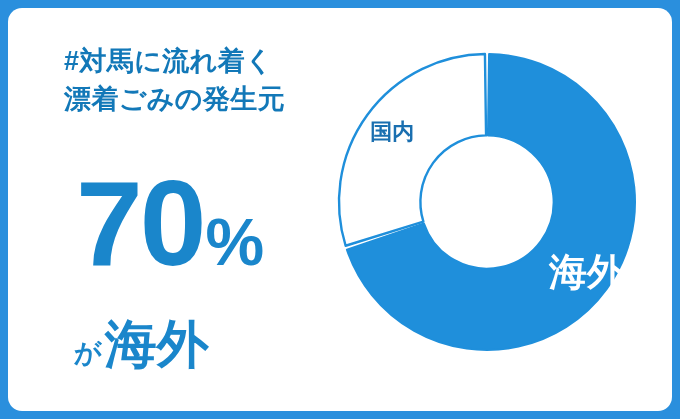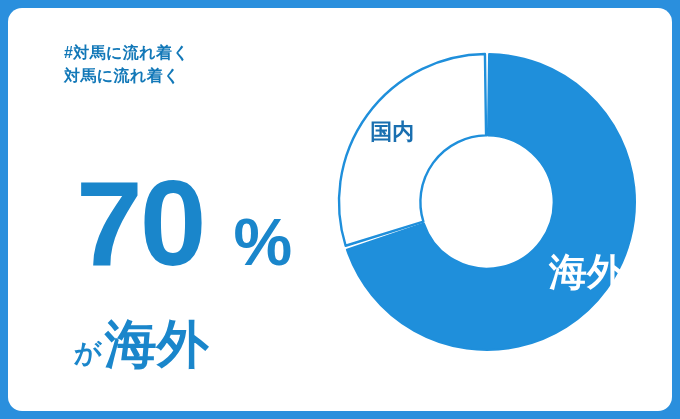--- a/index.html
+++ b/index.html
@@ -32,33 +32,32 @@
   
   #text-panel {
     position: absolute;
     left: 56px;
     top: 34px;
     width: 280px;
     height: 330px;
   }
   .headline {
     color: #1278b8;
-    font-size: 16px;
+    font-size: 27px;
     font-weight: bold;
     line-height: 1.42;
     letter-spacing: 0.4px;
     white-space: nowrap;
   }
   #bignum-row {
     position: absolute;
     left: 12px;
     top: 130px;
     display: flex;
     align-items: flex-end;
-    gap: 28px;
   }
   #bignum {
     color: #1a86cb;
     font-size: 120px;
     font-weight: bold;
     line-height: 0.86;
     letter-spacing: -3px;
   }
   #bigpct {
     color: #1a86cb;
@@ -119,21 +118,21 @@
 </head>
 <body>
 
 <div id="infographic">
   <div id="card">
 
     <div id="text-panel">
 
       <div>
         <div class="headline">#対馬に流れ着く</div>
-        <div class="headline">対馬に流れ着く</div>
+        <div class="headline">漂着ごみの発生元</div>
       </div>
 
       <div id="bignum-row">
         <span id="bignum">70</span>
         <span id="bigpct">%</span>
       </div>
 
       <div id="tagline-row">
         <span class="tag-small">が</span>
         <span class="tag-large">海外</span>

